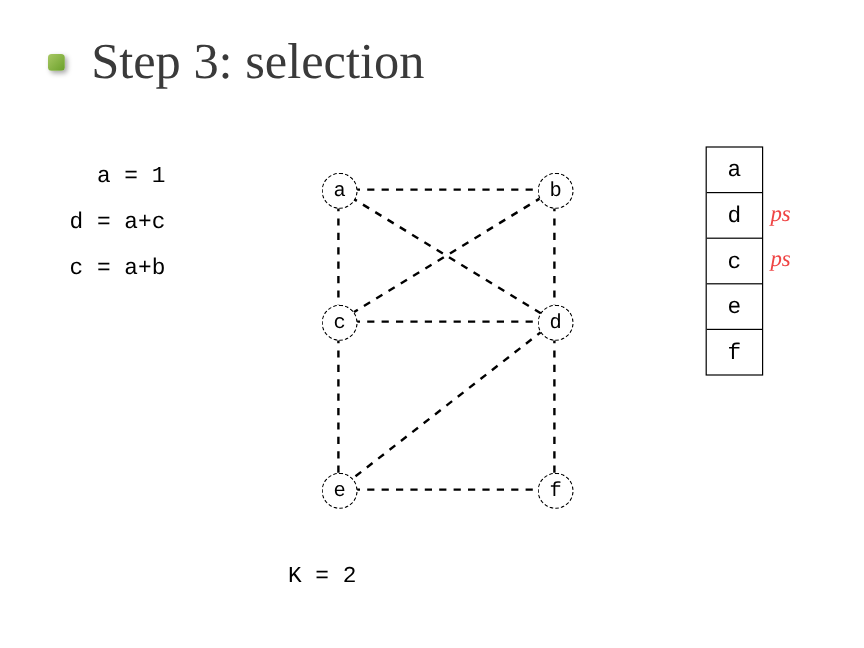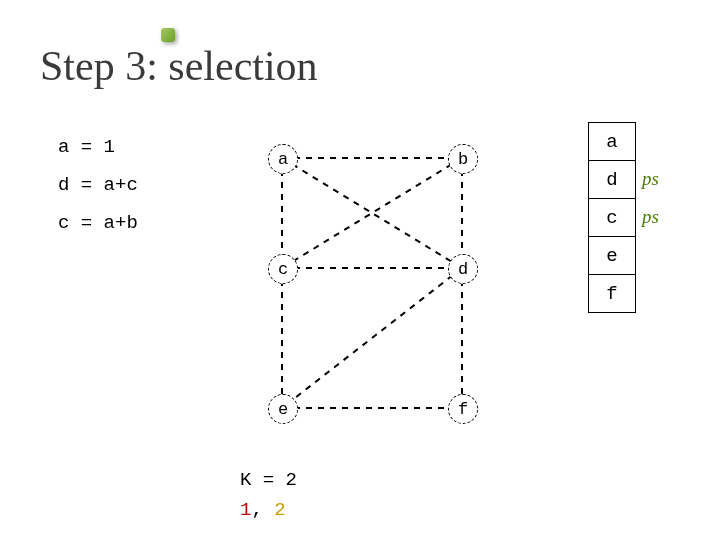--- a/index.html
+++ b/index.html
@@ -1,28 +1,28 @@
 <!DOCTYPE html>
 <html><head>
 <meta charset="utf-8">
 <style>
   html,body{margin:0;padding:0;width:720px;height:540px;background:#fff;font-family:Verdana,Geneva,sans-serif;}
   .slide{position:relative;width:720px;height:540px;}
-  .title-wrap{position:absolute;left:40px;top:28px;display:flex;align-items:center;flex-direction:column;}
+  .title-wrap{position:absolute;left:40px;top:28px;display:flex;align-items:center;}
   .title-bullet{width:14px;height:14px;border-radius:3px;background:linear-gradient(135deg,#a8c864,#6aa02a);box-shadow:2px 2px 4px rgba(0,0,0,.35);margin-right:22px;}
   .title{font-size:42px;color:#3a3a3a;font-family:"Times New Roman",serif;}
-  .eqs{position:absolute;left:58px;top:128px;font-family:"Courier New",monospace;font-size:19px;color:#000;line-height:38px;}
+  .eqs{position:absolute;left:58px;top:128px;font-family:"Courier New",monospace;font-size:19px;color:#000;line-height:38px;text-align:right;}
   .graph{position:absolute;left:230px;top:120px;width:270px;height:320px;}
   .graph svg{position:absolute;left:0;top:0;}
   .node{position:absolute;width:28px;height:28px;border:1px dashed #000;border-radius:50%;background:#fff;display:flex;align-items:center;justify-content:center;font-family:"Courier New",monospace;font-size:17px;}
   .sidebox{position:absolute;left:588px;top:122px;width:46px;border:1px solid #000;}
   .sidebox div{height:37px;border-top:1px solid #000;display:flex;align-items:center;justify-content:center;font-family:"Courier New",monospace;font-size:19px;}
   .sidebox div:first-child{border-top:none;}
-  .ps{position:absolute;left:642px;font-family:"Times New Roman",serif;font-style:italic;font-size:19px;color:#4d7c0f;}
-  .bottom{position:absolute;left:240px;top:465px;font-family:"Courier New",monospace;font-size:19px;line-height:30px;}
+  .ps{position:absolute;left:642px;font-family:"Times New Roman",serif;font-style:italic;font-size:19px;color:#ef4444;}
+  .bottom{position:absolute;left:240px;top:465px;font-family:"Courier New",monospace;font-size:19px;line-height:30px;text-align:center;}
   .red{color:#c00000;}
   .yel{color:#c8a000;}
 </style>
 </head>
 <body>
 
 <div class="slide">
 
   <div class="title-wrap">
     <div class="title-bullet"></div>
@@ -64,18 +64,15 @@
     <div>d</div>
     <div>c</div>
     <div>e</div>
     <div>f</div>
   </div>
   <div class="ps" style="top:168px">ps</div>
   <div class="ps" style="top:206px">ps</div>
 
   <div class="bottom">
     <div>K = 2</div>
-    <div>
-      <span class="red">1</span><span>, </span><span class="yel">2</span>
-    </div>
   </div>
 
 </div>
 
 </body></html>

